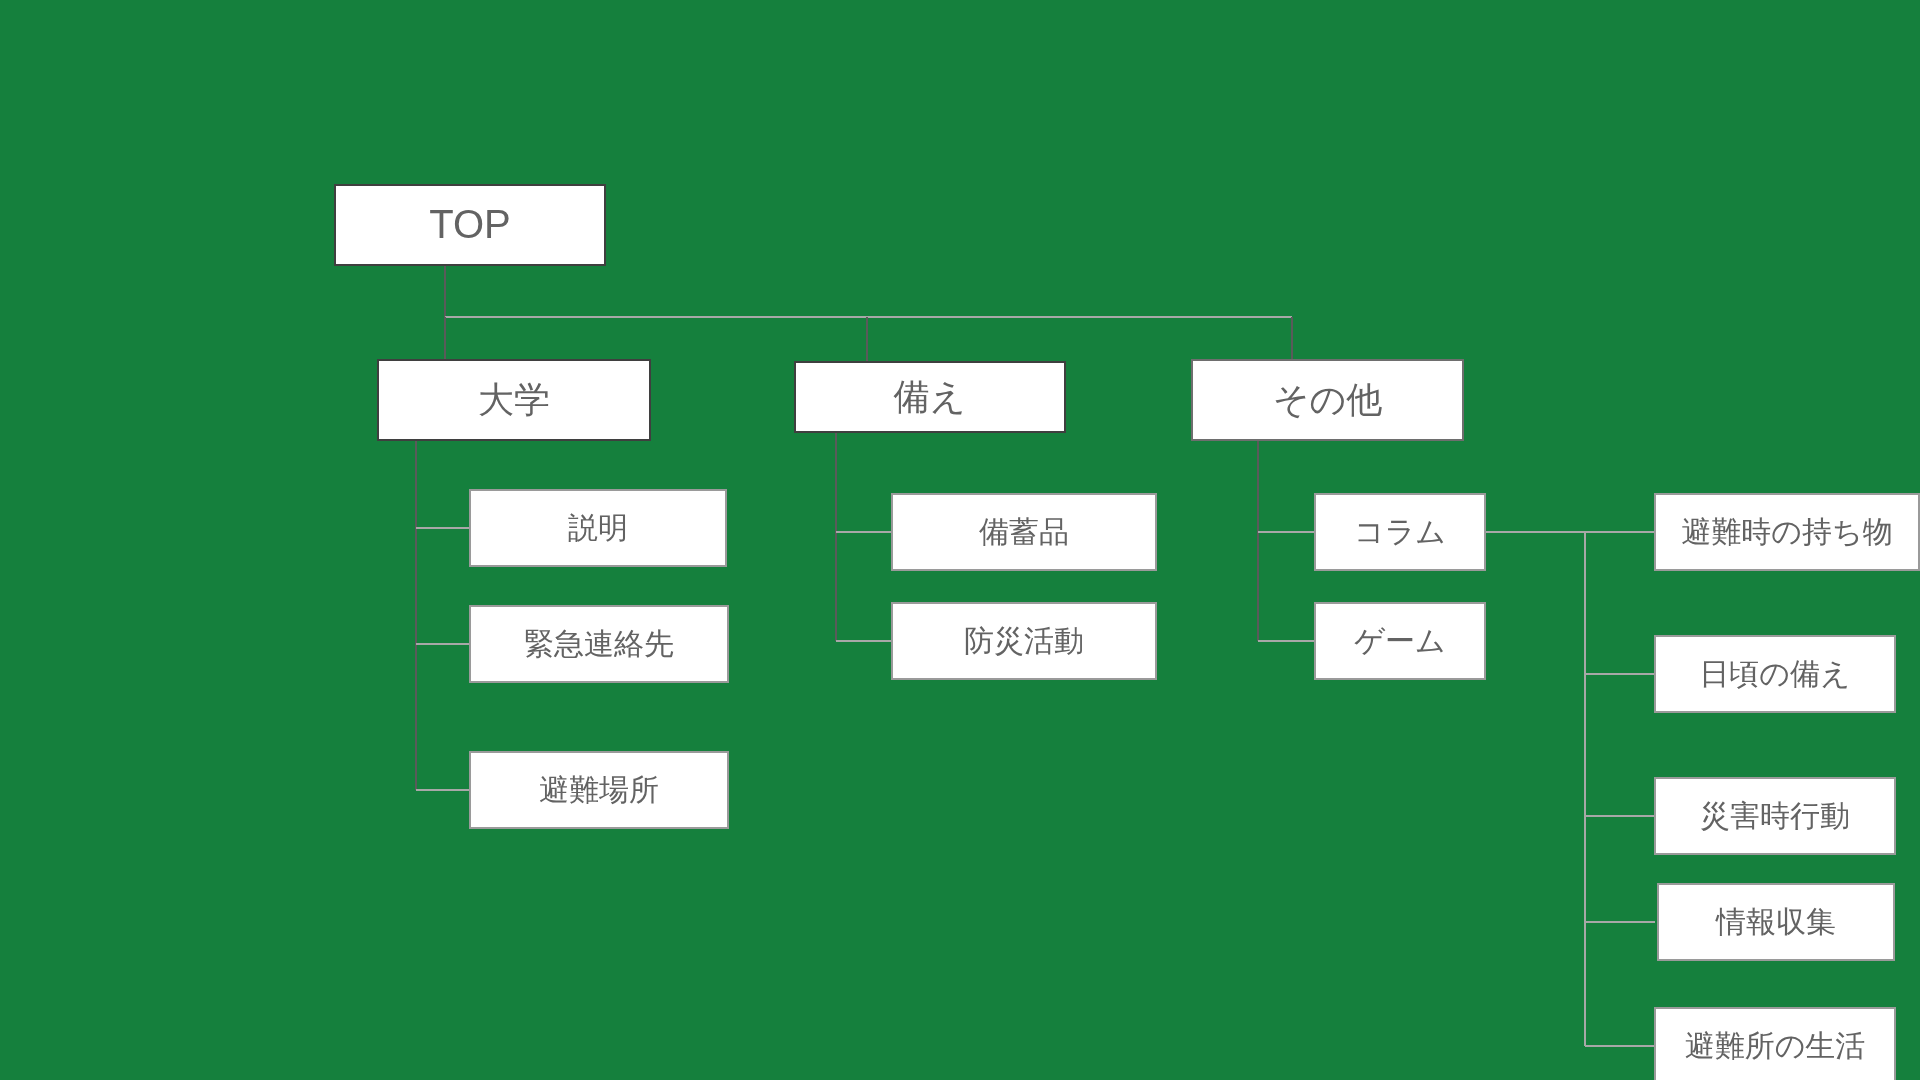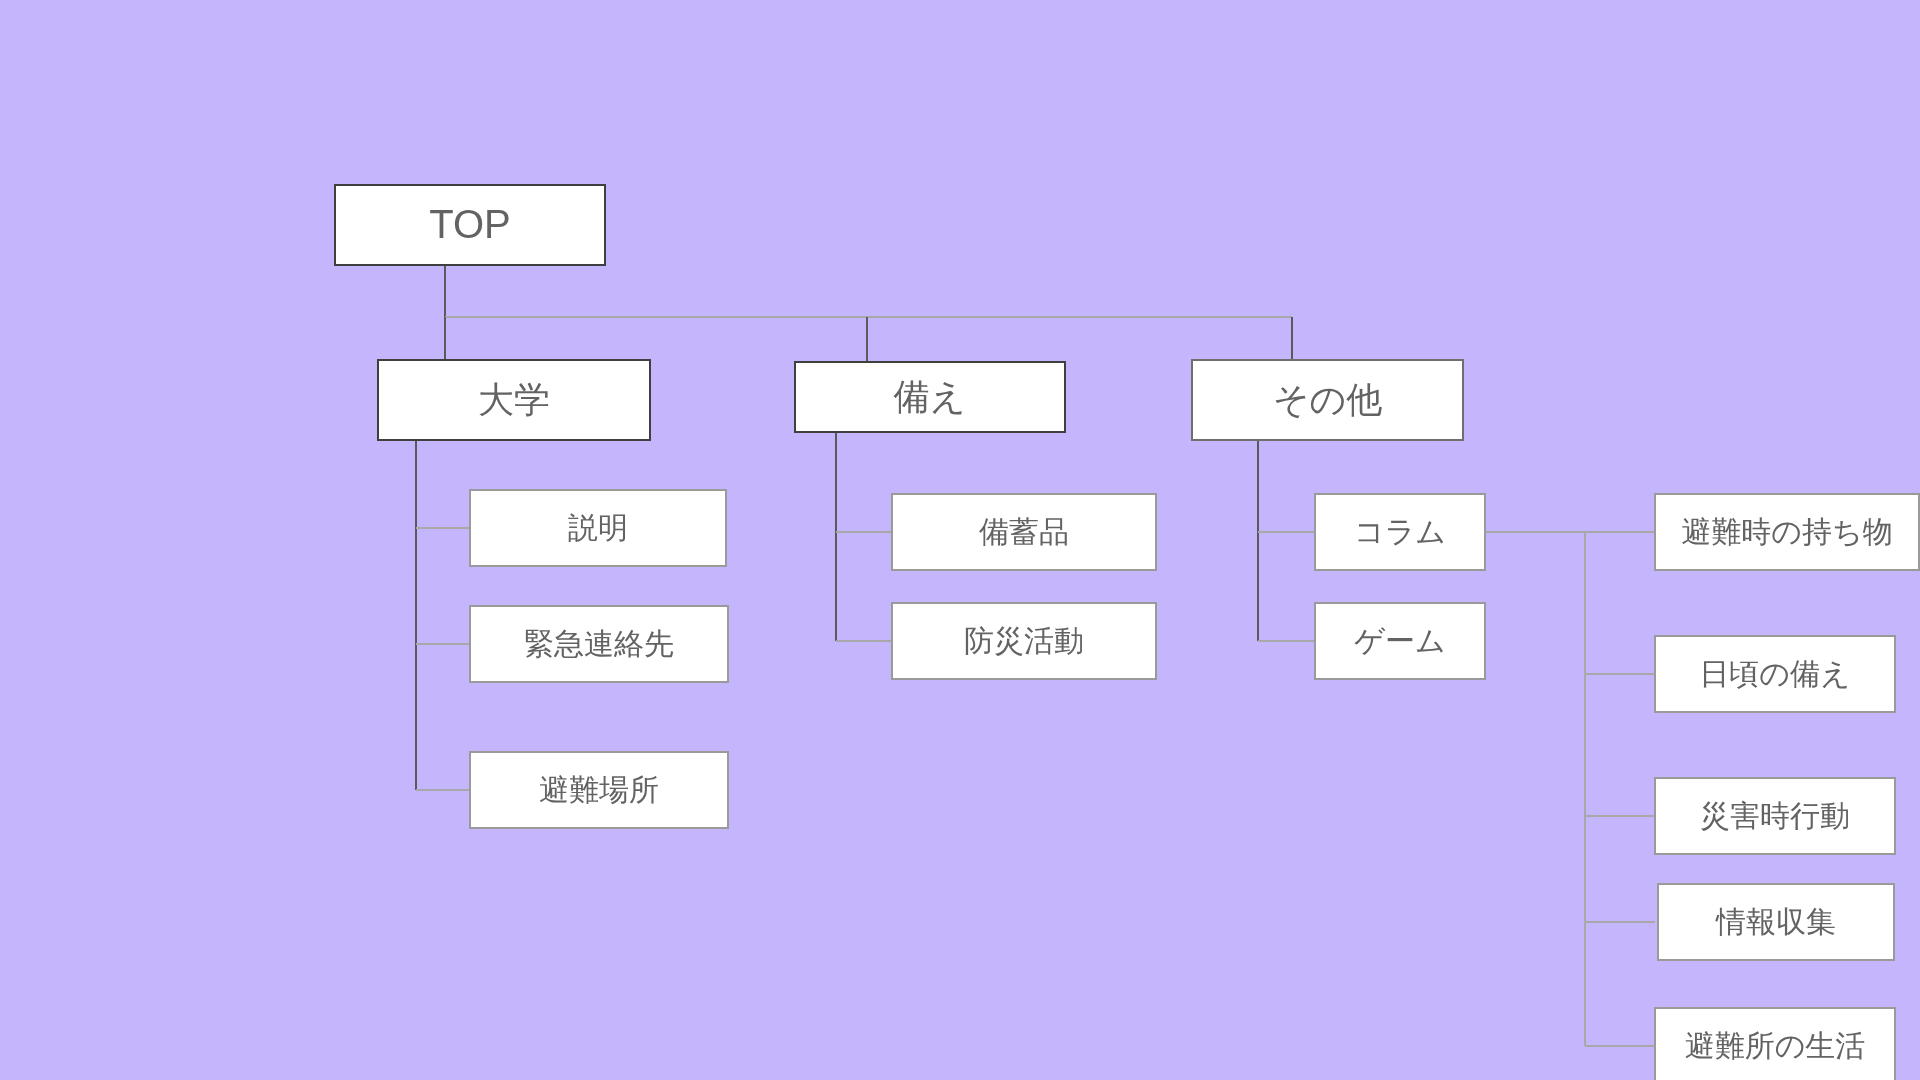--- a/index.html
+++ b/index.html
@@ -11,21 +11,21 @@
   body {
     width: 1920px;
     height: 1080px;
     overflow: hidden;
     font-family: "Liberation Sans", "DejaVu Sans", sans-serif;
   }
   #diagram-root {
     position: relative;
     width: 1920px;
     height: 1080px;
-    background: #c4b5fd;
+    background: #15803d;
   }
   svg#tree-svg {
     position: absolute;
     top: 0;
     left: 0;
     width: 1920px;
     height: 1080px;
     display: block;
   }
   .node-rect {

